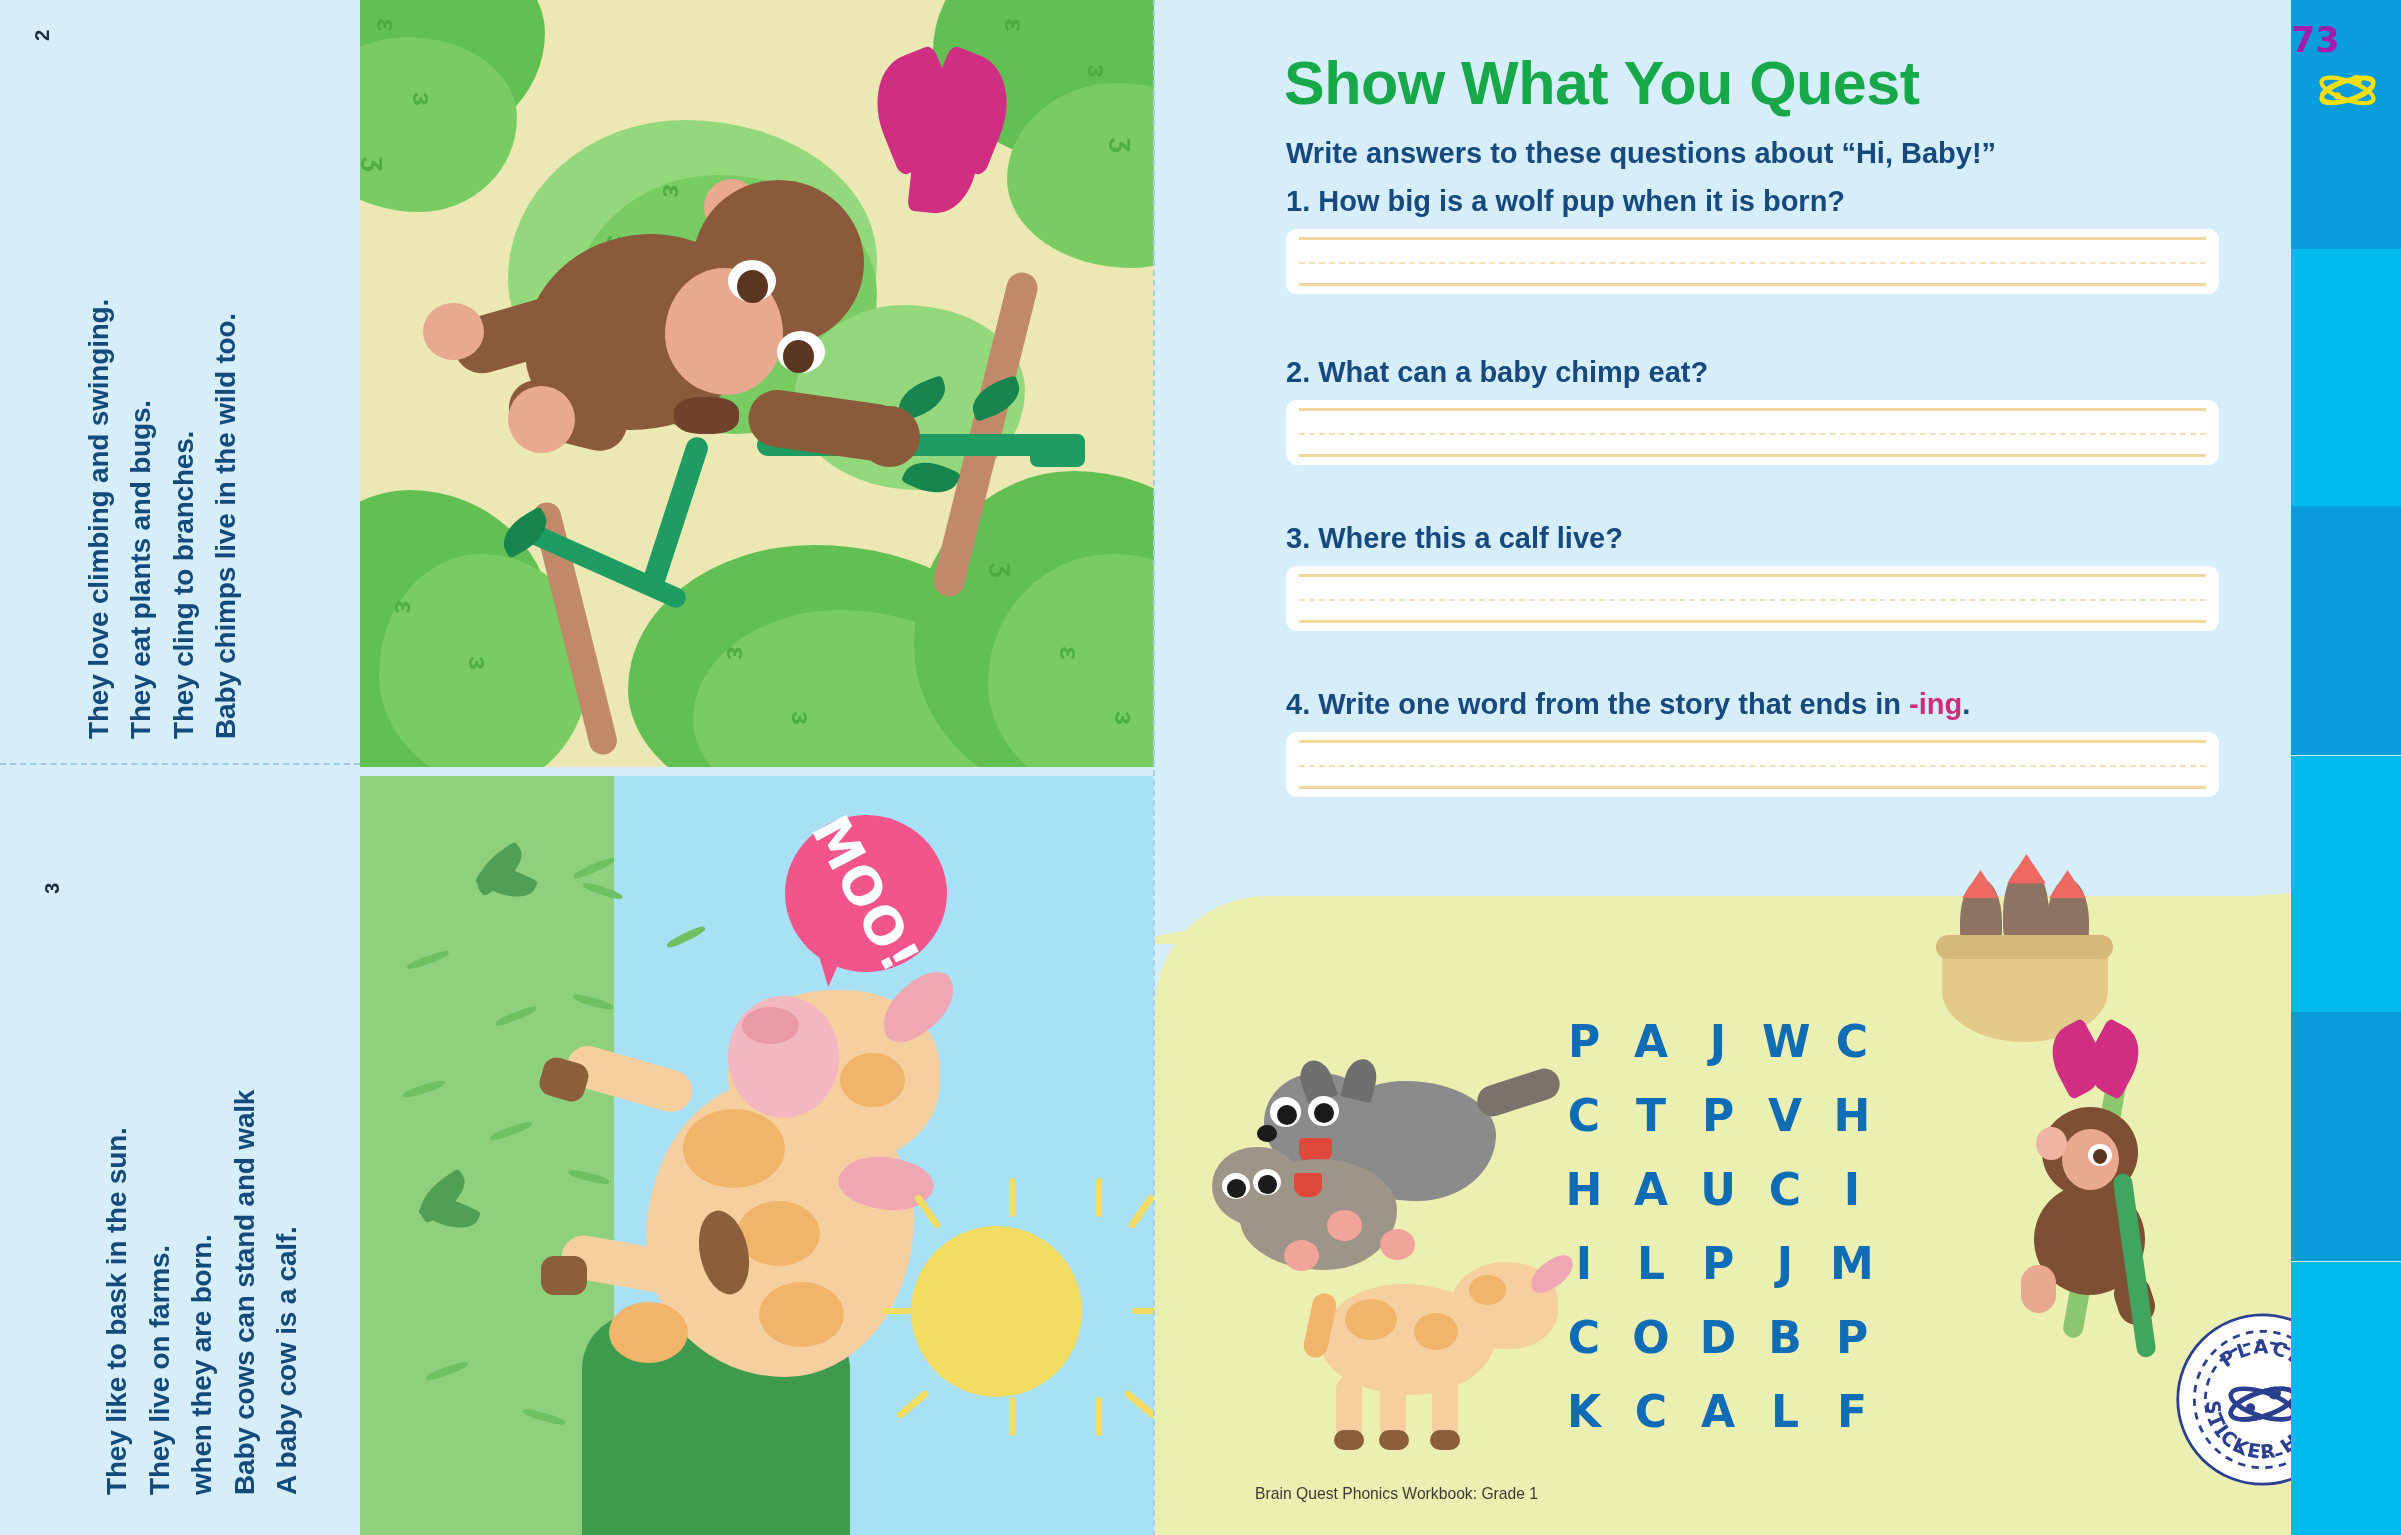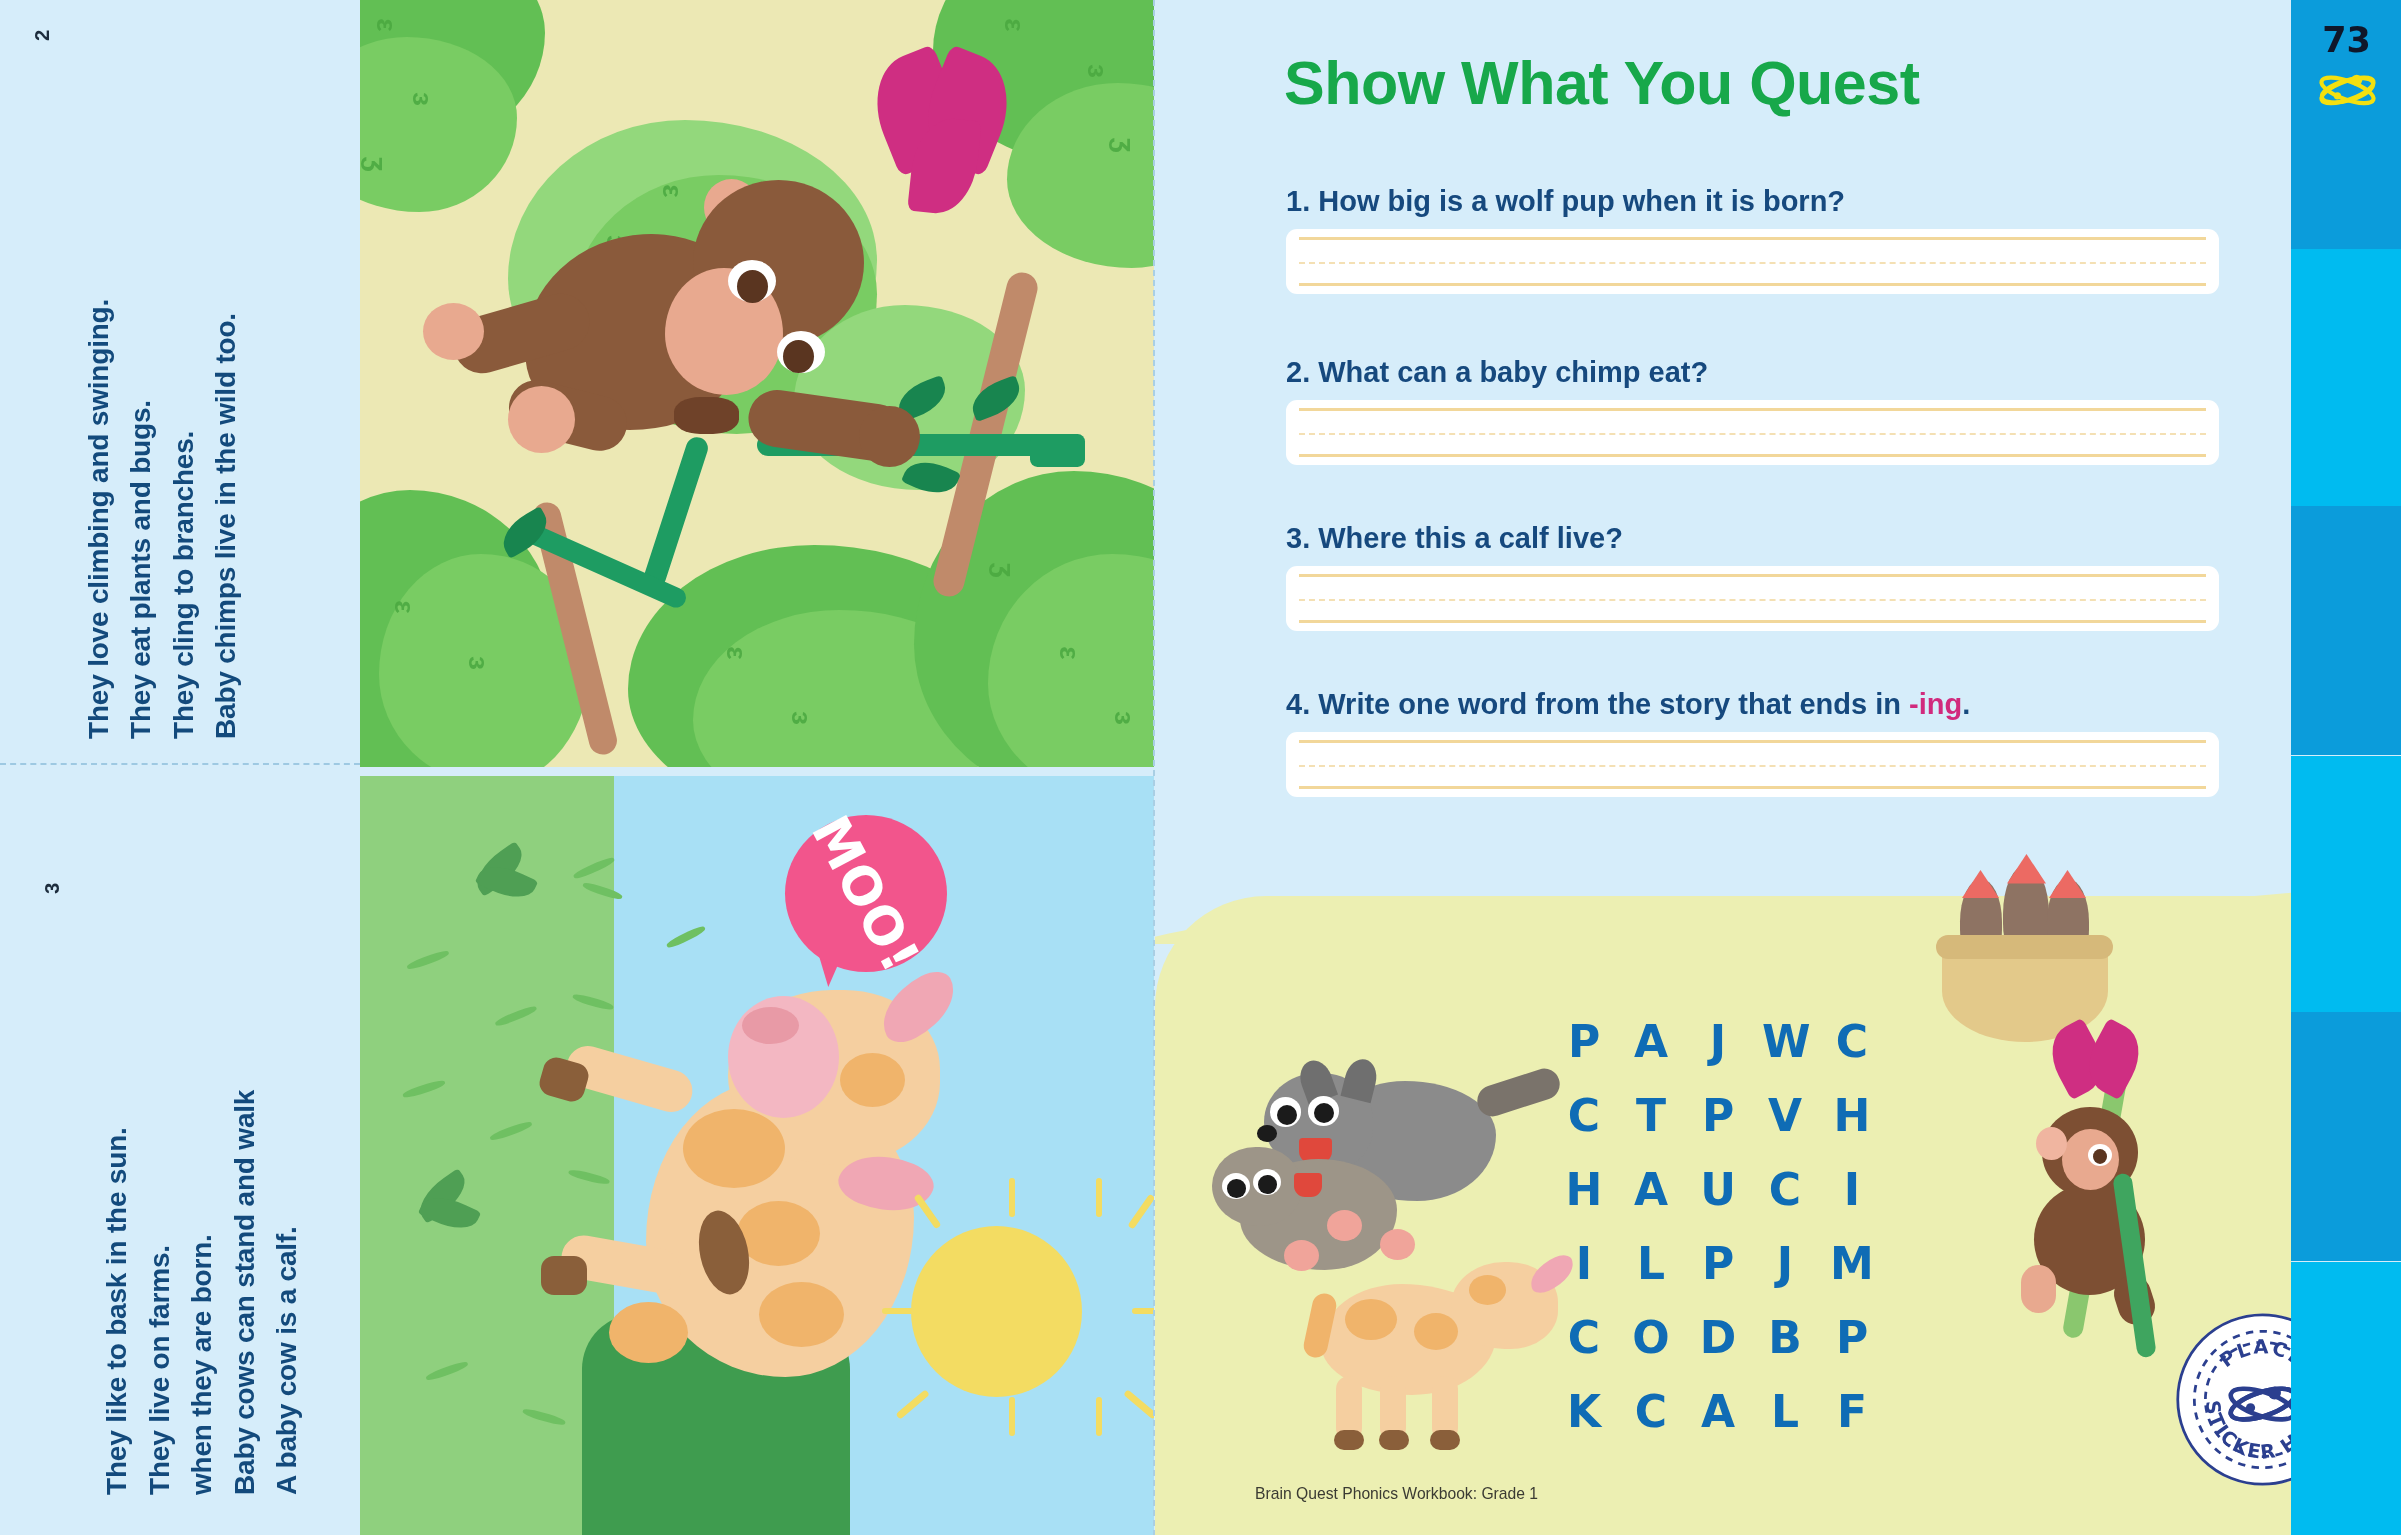--- a/index.html
+++ b/index.html
@@ -247,21 +247,21 @@
     width: 175px; height: 175px;
   }
 
   
   #stripe-bar { position:absolute; left: 2291px; top: 0; width: 111px; height: 1536px; }
   .stripe { position:absolute; left:0; width:111px; }
   .stripe.a { background:#0b9cdb; }
   .stripe.b { background:#00bbf0; }
   #tab-page-number {
     position:absolute; left: 0; top: 20.3px; width: 111px;
-    text-align:center; color: #0f172a; font-size: 35px; font-weight: 800;
+    text-align:left; color: #a21caf; font-size: 35px; font-weight: 800;
     font-family: "DejaVu Sans", sans-serif;
   }
   #tab-logo { position:absolute; left: 24px; top: 61px; }
 </style>
 </head>
 <body>
 
 <div id="spread">
 
   <div class="book-page" id="left-page-top">
@@ -405,20 +405,21 @@
       <div class="sun-ray" style="right:52px;  bottom:100px; width:6.5px;  height:39px;"></div>
       <div class="sun-ray" style="right:139px; bottom:100px; width:6.5px;  height:39px;"></div>
     </div>
   </div>
 
   <div class="cut-line"></div>
 
   <div id="worksheet">
 
     <div class="ws-title">Show What You Quest</div>
+    <div class="ws-sub">Write answers to these questions about “Hi, Baby!”</div>
 
     <div class="q-block" style="top:185px;">
       <div class="q-label">
         <span>1.</span>
         <span>How big is a wolf pup when it is born?</span>
       </div>
       <div class="answer-box">
         <div class="mid-dash"></div>
       </div>
     </div>

